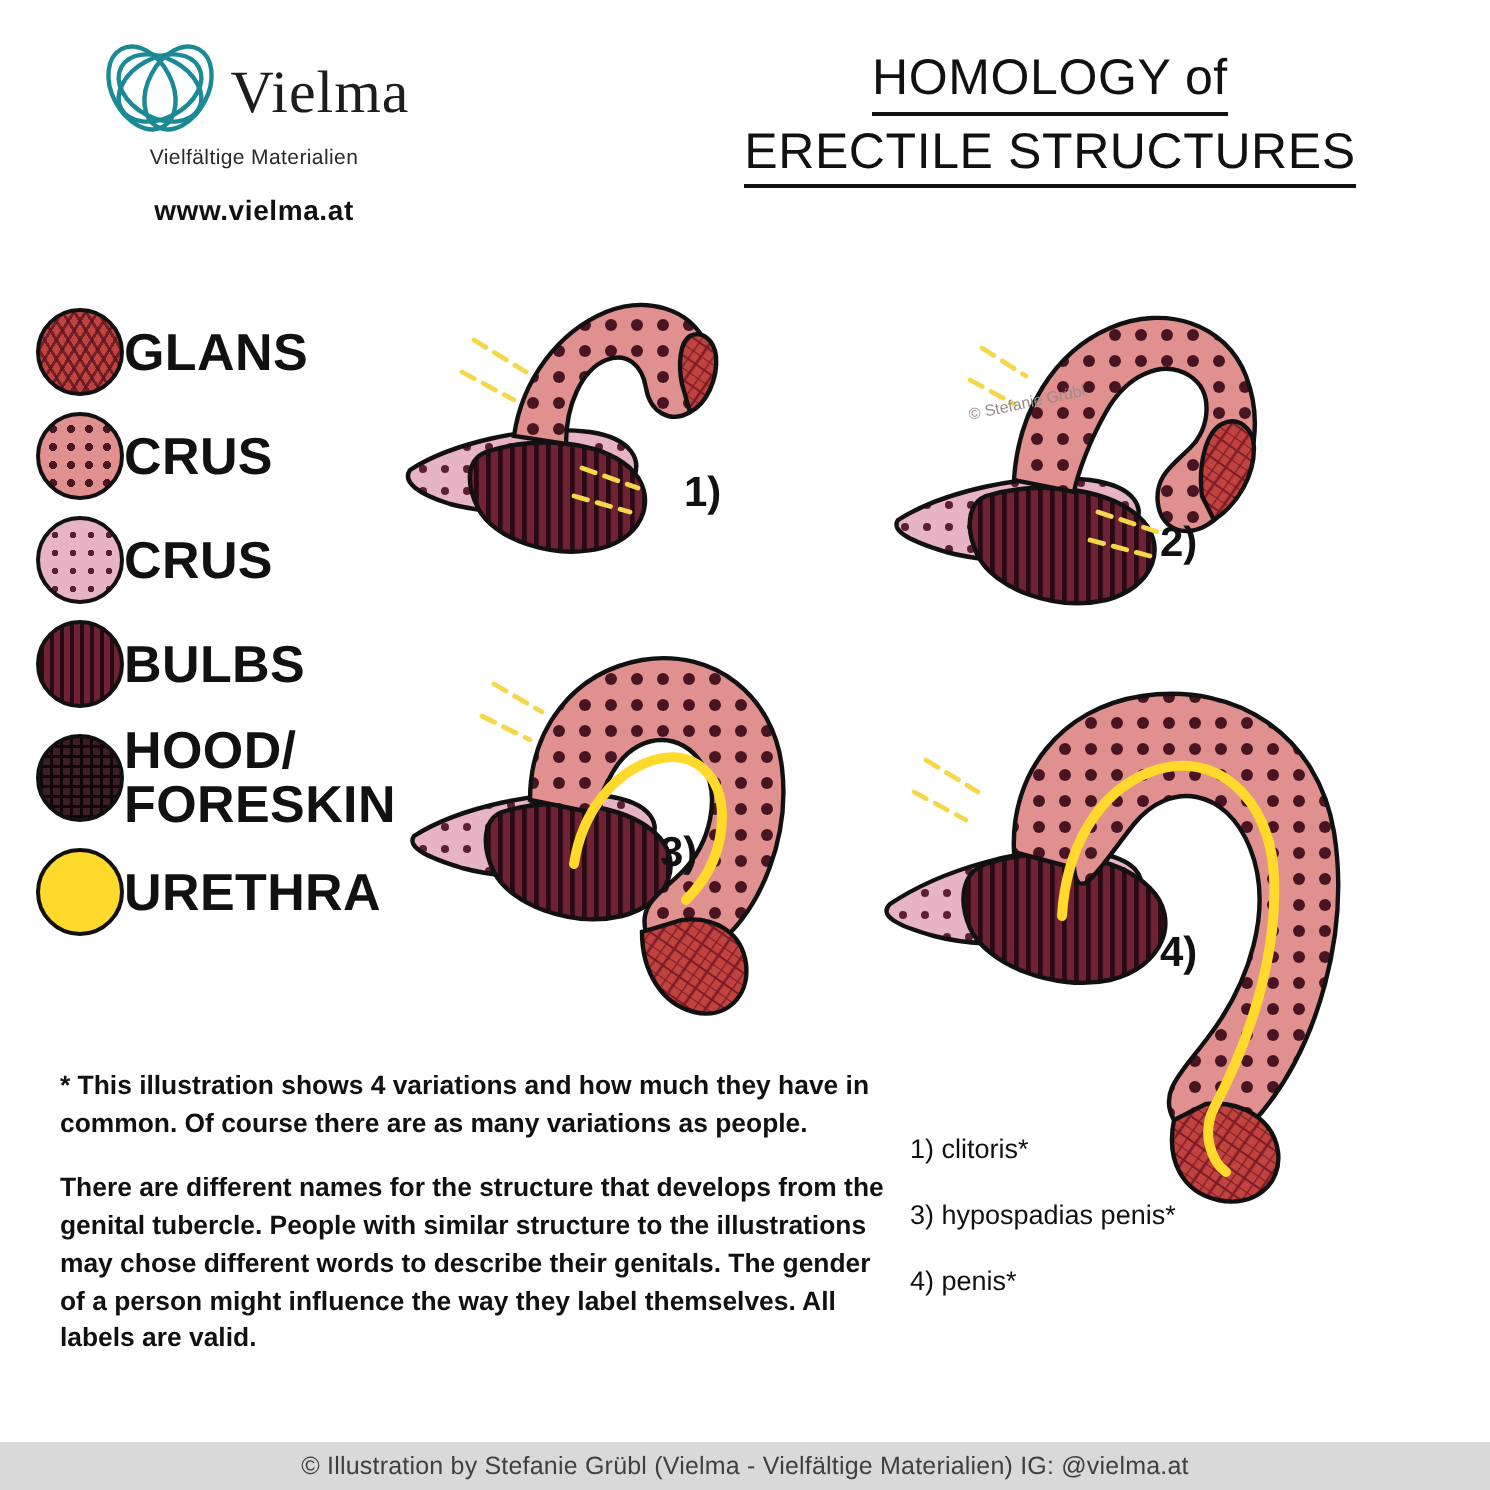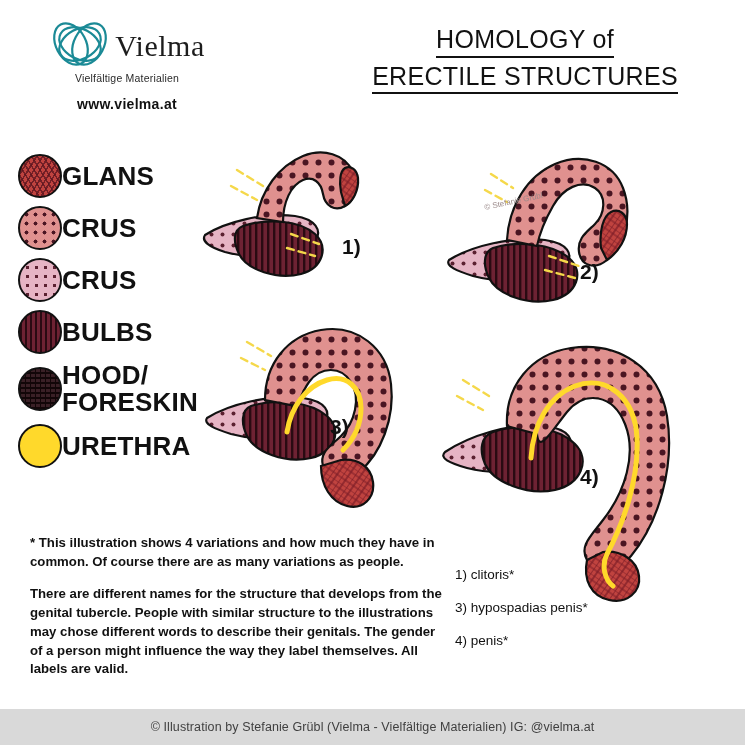--- a/index.html
+++ b/index.html
@@ -166,21 +166,21 @@
     font-size: 13.5px;
     color: #111;
     line-height: 1.2;
     margin-bottom: 17px;
   }
 
   
   #footer-bar {
     position: absolute;
     left: 0; bottom: 0;
-    width: 745px; height: 36px;
+    width: 745px; height: 24px;
     background: #d9d9d9;
     display: flex;
     align-items: center;
     justify-content: center;
   }
   #footer-text {
     font-size: 12.5px;
     color: #3f3f3f;
     letter-spacing: .1px;
   }

